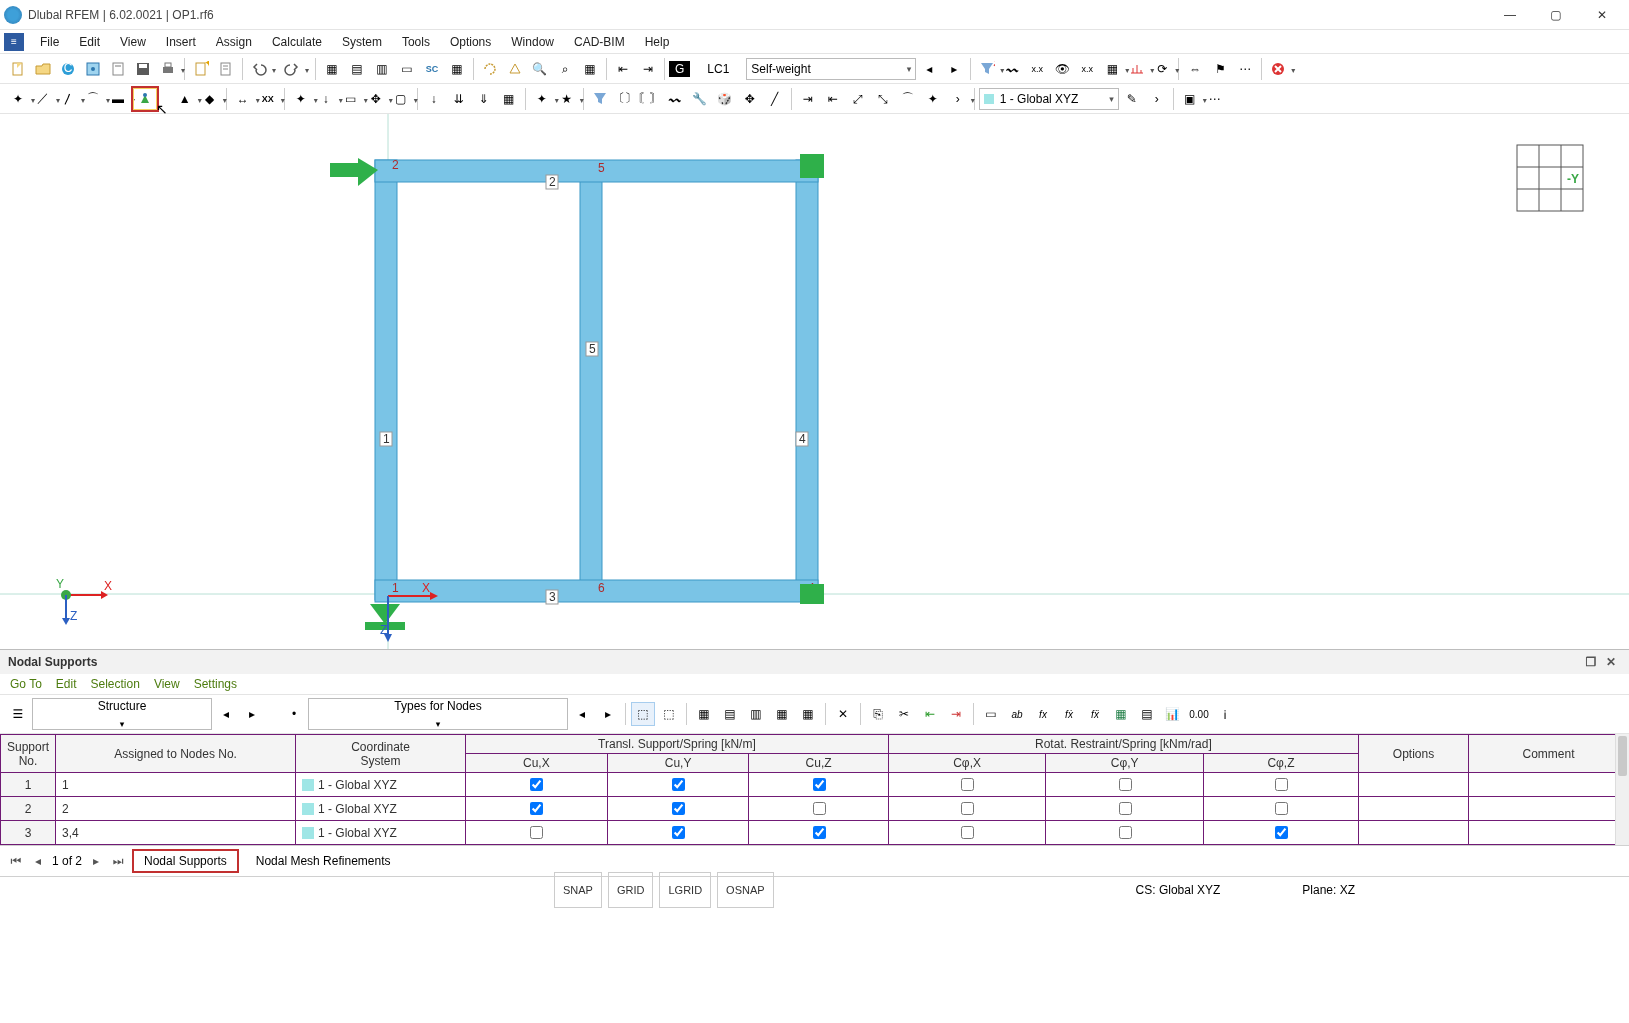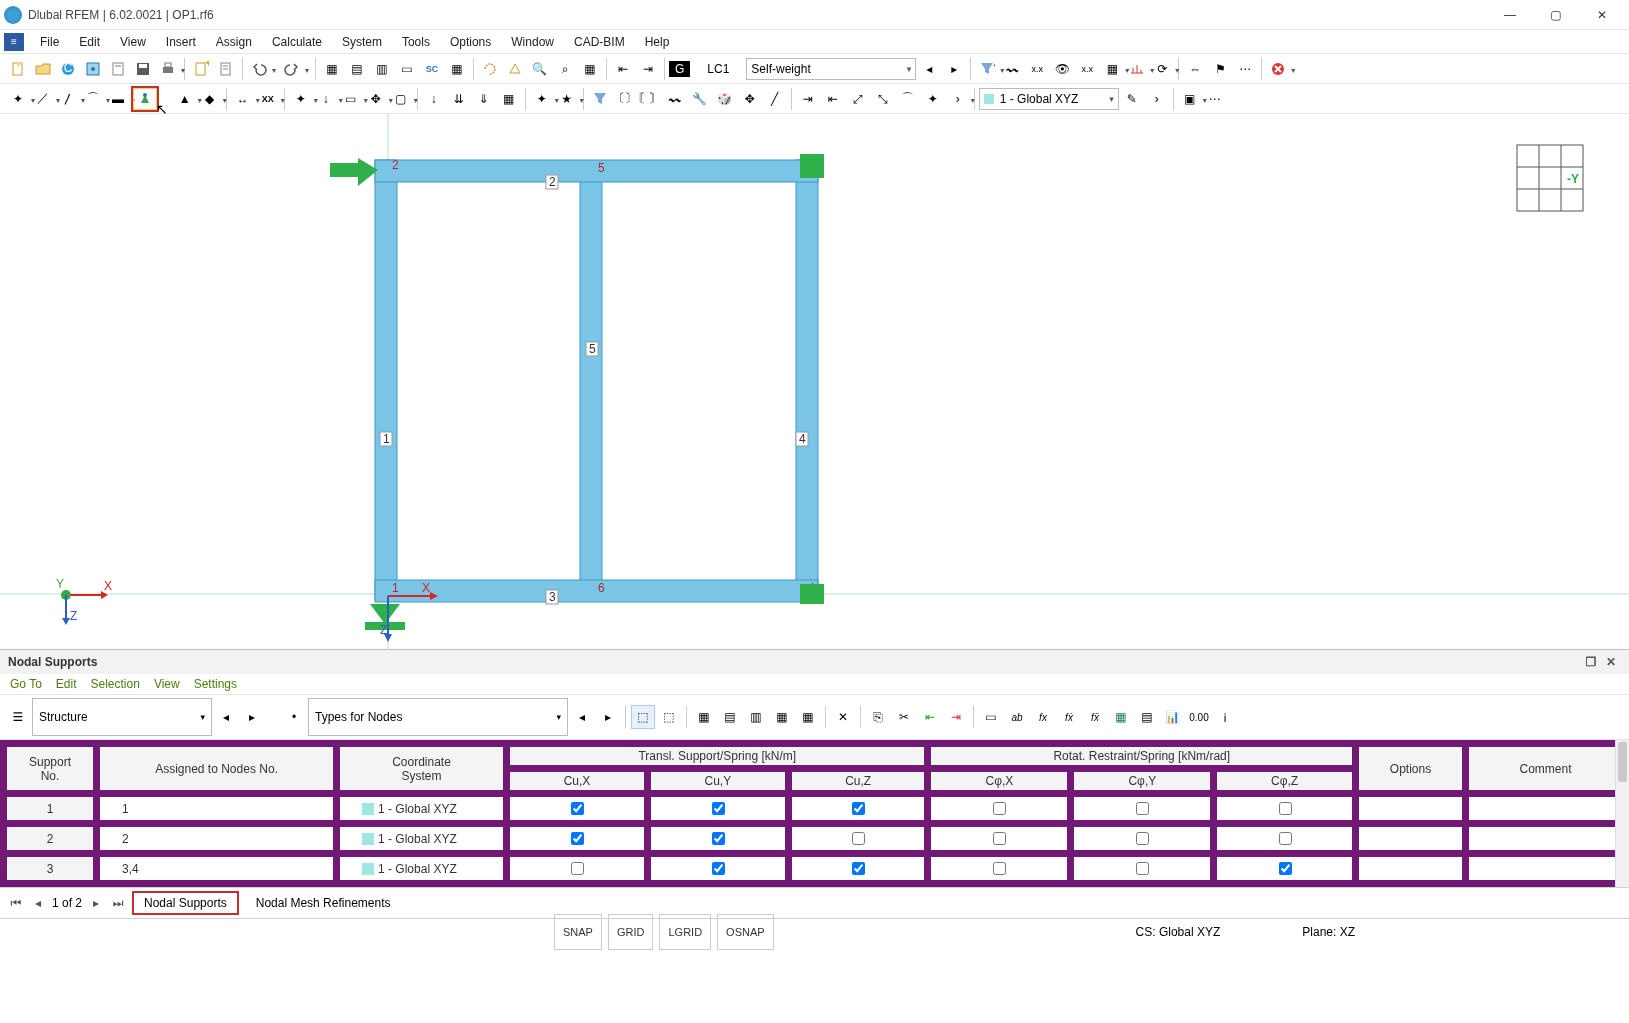--- a/index.html
+++ b/index.html
@@ -22,24 +22,24 @@
   .viewport { position:relative; height:535px; background:#fff; overflow:hidden;}
   .viewcube { position:absolute; right:40px; top:25px; width:78px; height:78px;}
   .axisgizmo { position:absolute; left:46px; bottom:22px; font-size:11px;}
   .panel { border-top:1px solid #bdbdbd;}
   .panelhdr { display:flex; align-items:center; background:#f2f2f2; height:24px; padding:0 8px; font-weight:600; color:#333;}
   .panelhdr .spacer{flex:1;}
   .panelhdr .pbtn{width:20px;text-align:center;color:#555;}
   .submenubar { display:flex; gap:14px; padding:3px 10px; background:#fff; border-bottom:1px solid #e4e4e4;}
   .submenubar span{color:#4d7c0f;}
   .paneltoolbar { display:flex; align-items:center; gap:2px; padding:3px 6px; background:#fff; border-bottom:1px solid #e4e4e4;}
-  .paneltoolbar .pcombo { height:38px; border:1px solid #bbb; padding:0 6px; display:flex; align-items:center; gap:6px;}
+  .paneltoolbar .pcombo { height:32px; border:1px solid #bbb; padding:0 6px; display:flex; align-items:center; gap:6px;flex-direction:column;}
   .tablewrap { position:relative;}
   table.grid { border-collapse:collapse; width:100%; }
-  table.grid th, table.grid td { border:7px solid #701a75; padding:2px 22px; background:#fff; text-align:center; color:#333;}
+  table.grid th, table.grid td { border:1px solid #701a75; padding:2px 6px; background:#fff; text-align:center; color:#333;}
   table.grid th { background:#f4f4f4; font-weight:400;}
   table.grid th.group { background:#f4f4f4;}
   table.grid td.rowhdr { background:#f4f4f4; width:40px;}
   table.grid td.left { text-align:left;}
   .cschip { display:inline-block; width:12px; height:12px; background:#9fe6e6; vertical-align:middle; margin-right:4px;}
   .navbar { display:flex; align-items:center; gap:6px; padding:3px 8px; border-top:1px solid #d0d0d0; background:#fff;}
   .navbtn { width:16px; text-align:center; color:#555;}
   .tabbtn { padding:3px 10px; border:1px solid transparent; background:#fff;}
   .tabbtn.active { border:2px solid #c23030;}
   .statusbar { display:flex; align-items:center; gap:6px; padding:3px 8px; border-top:1px solid #d0d0d0; background:#fff; height:26px;}

